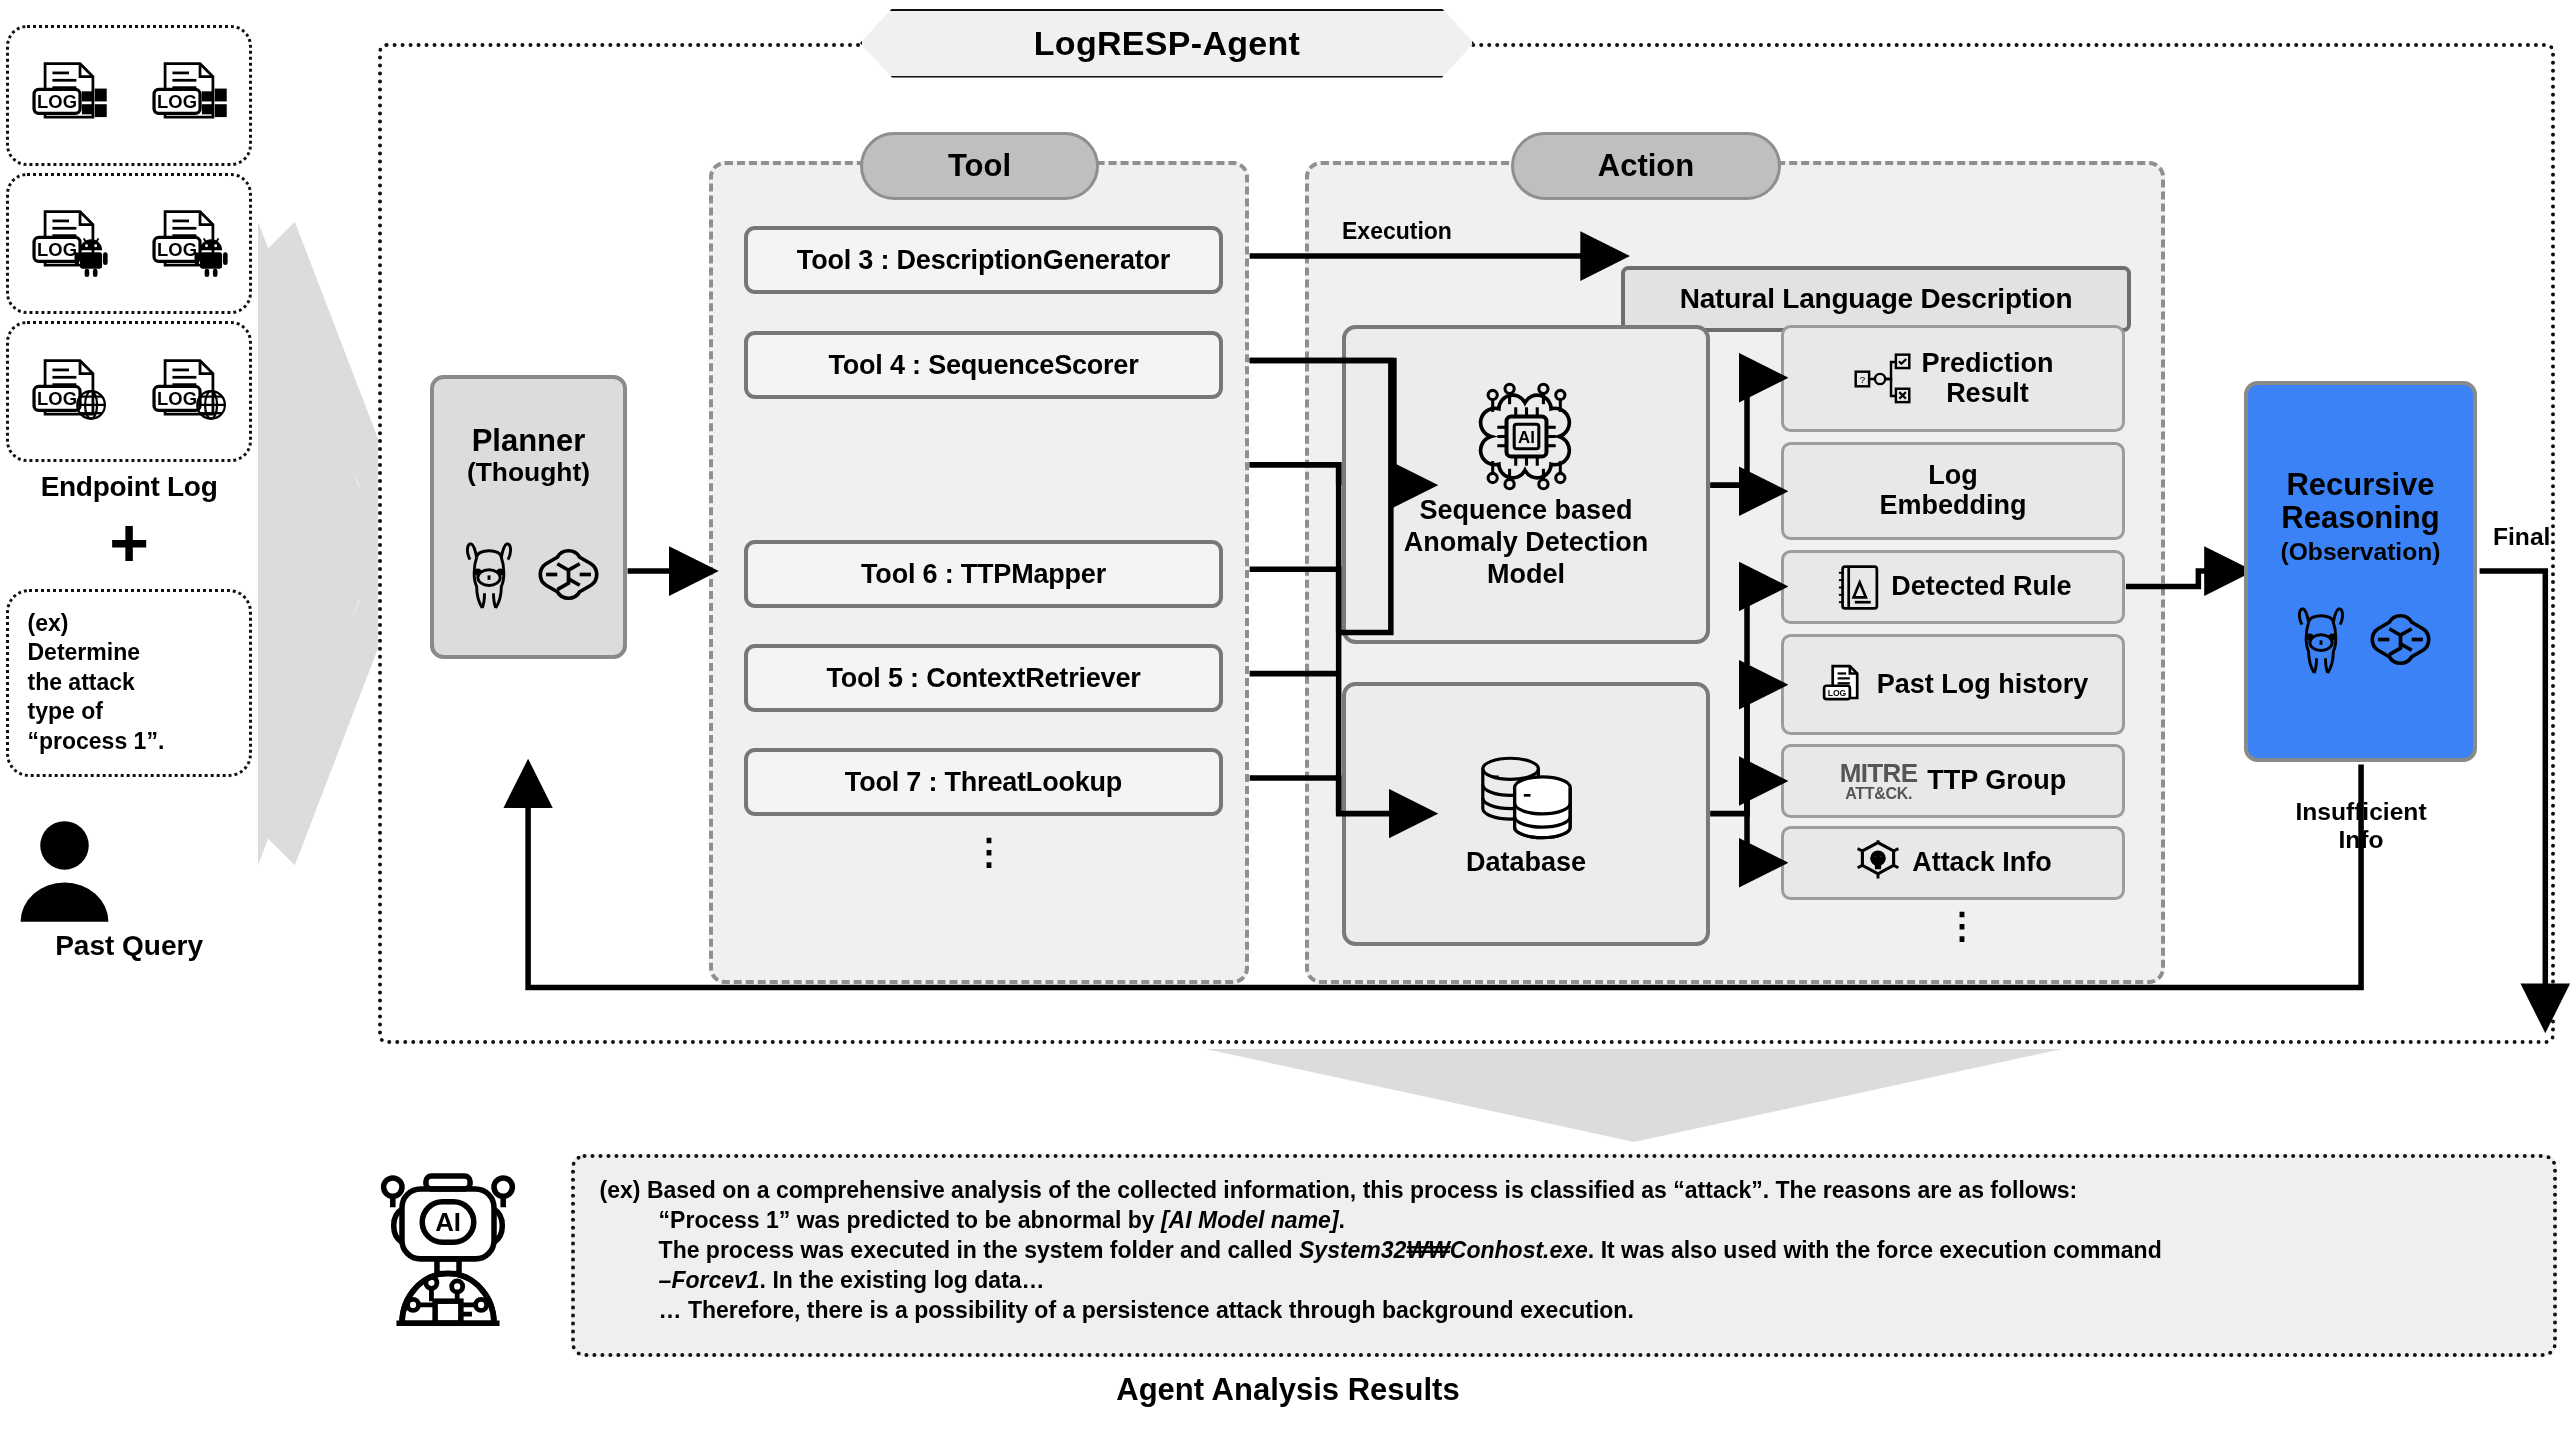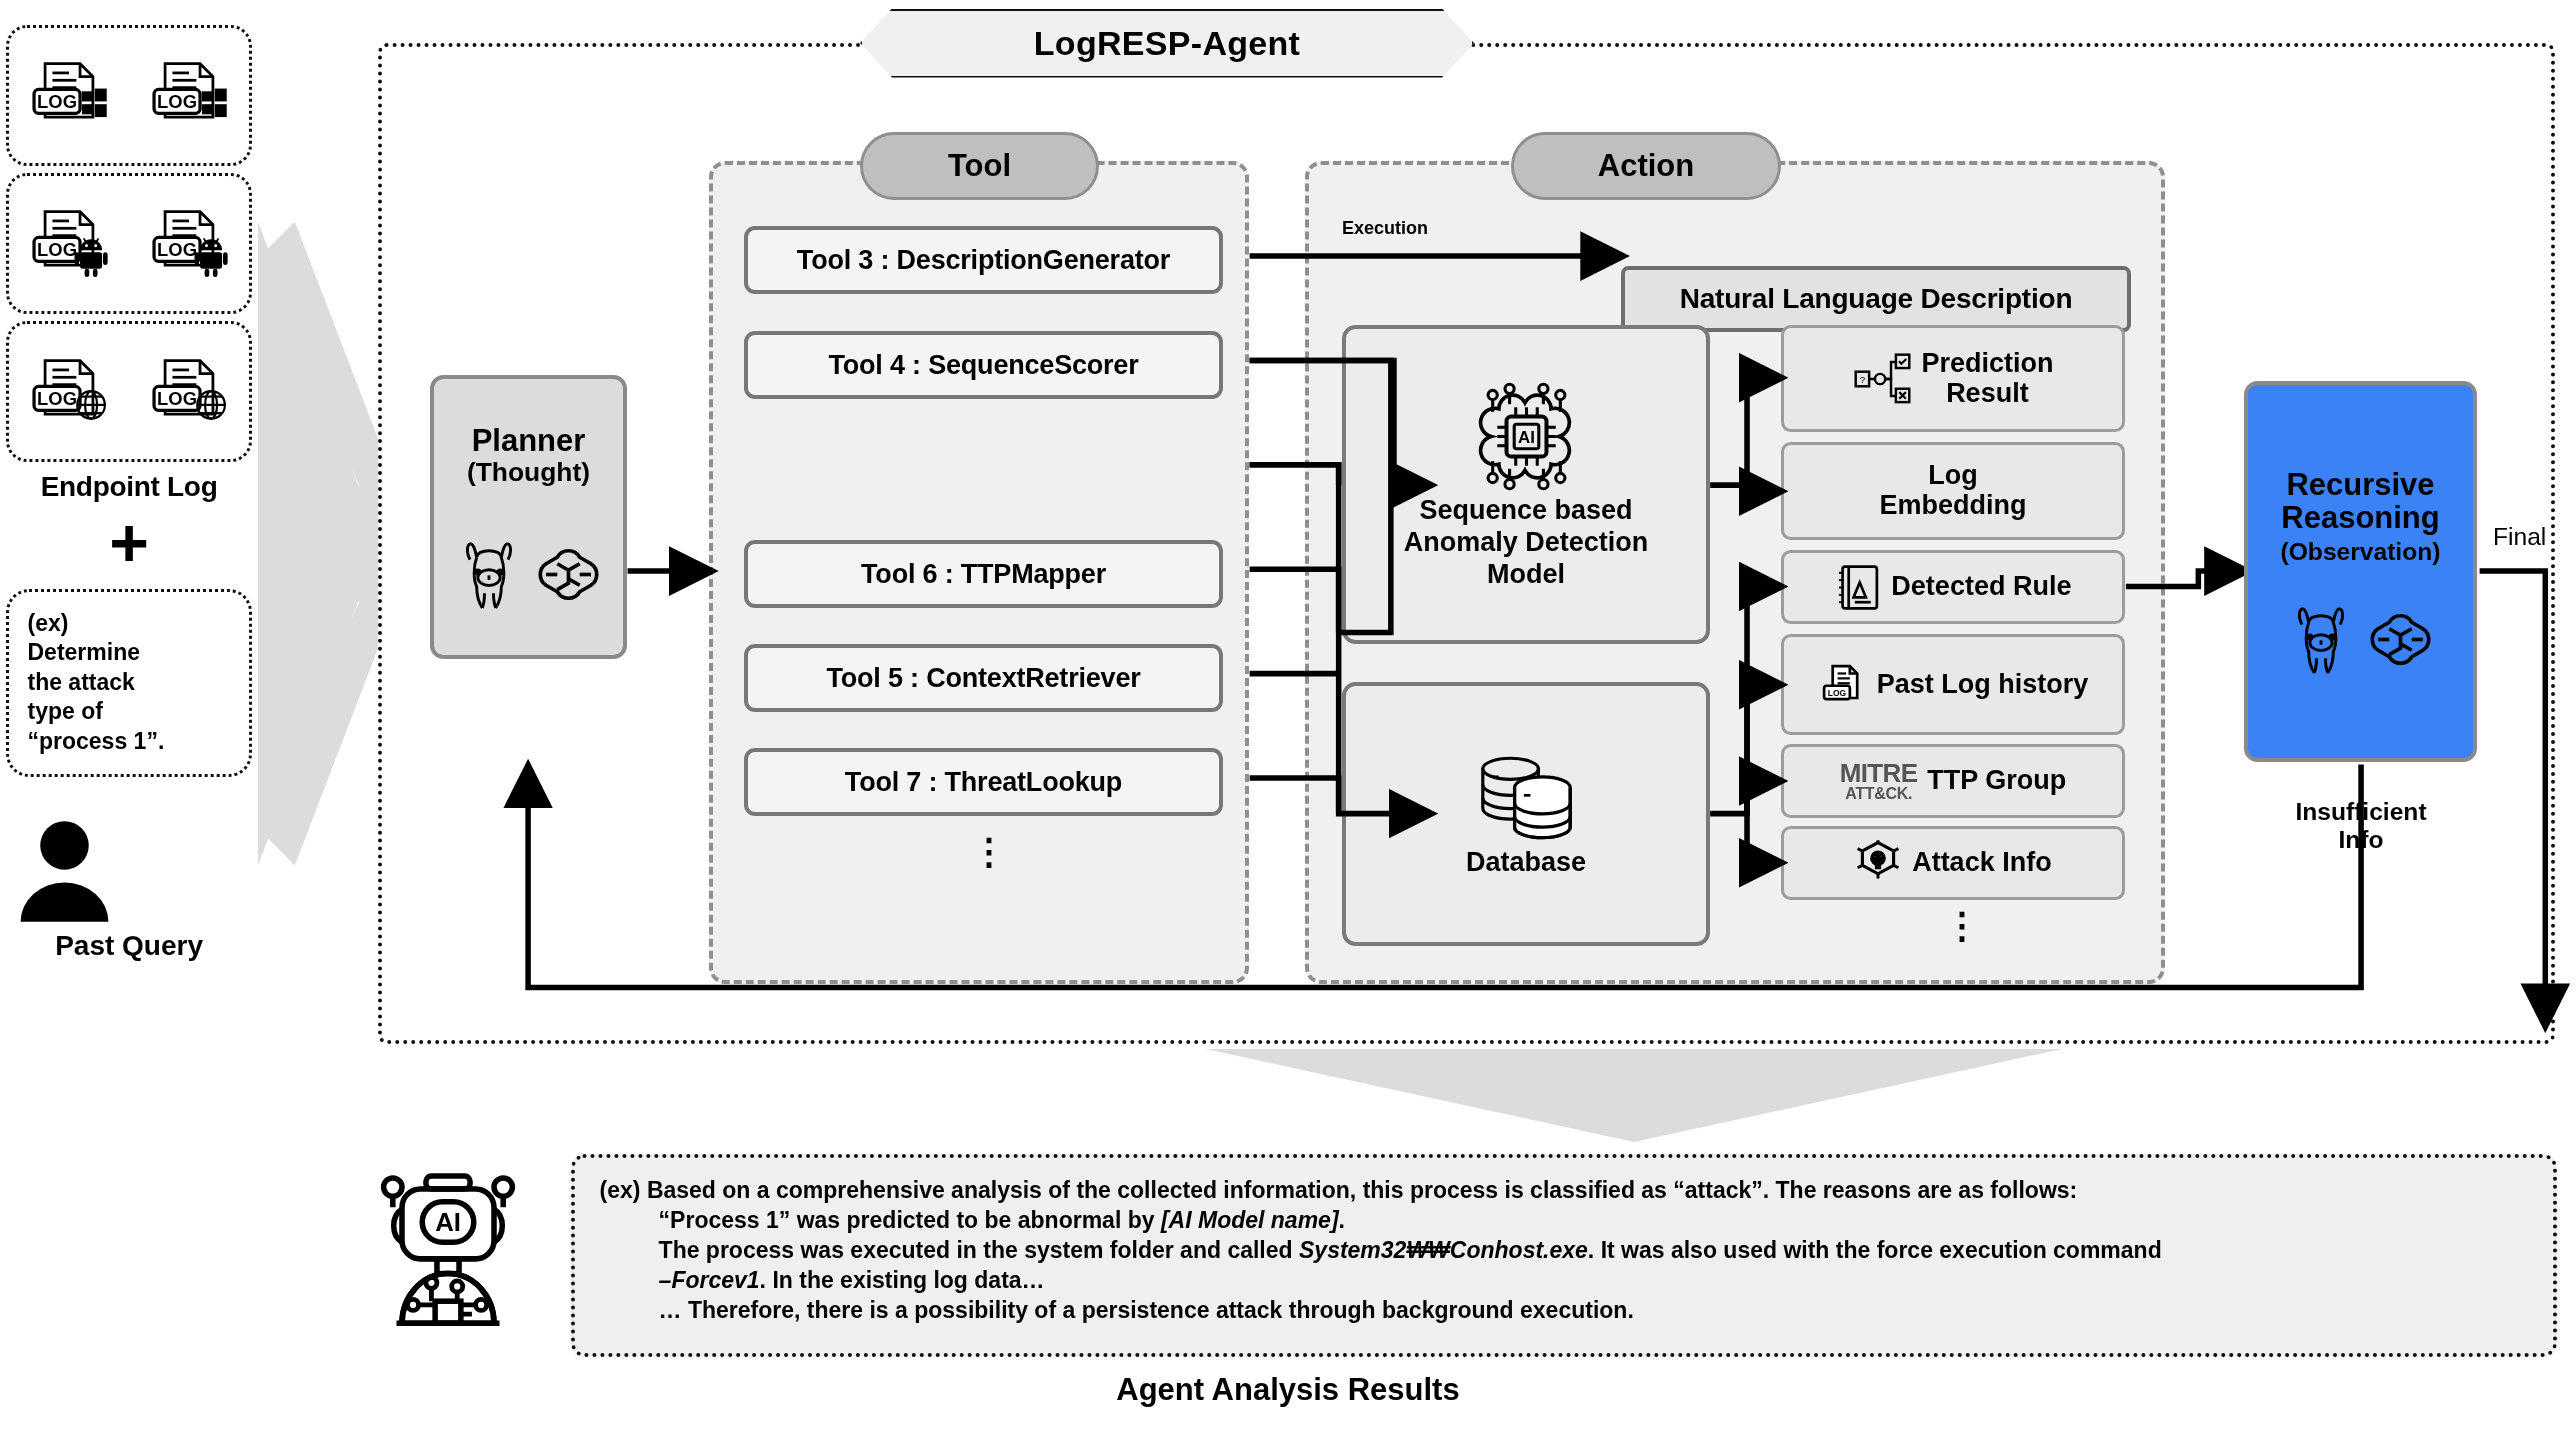--- a/index.html
+++ b/index.html
@@ -92,21 +92,21 @@
   #action-panel {
     left:1305px; top:161px; width:860px; height:823px;
     background:#f0f0f0; border:4.3px dashed #8f8f8f; border-radius:16px;
   }
   #action-tab {
     left:1511px; top:132px; width:270px; height:68px;
     background:#bfbfbf; border:3.1px solid #8f8f8f; border-radius:34px;
     display:flex; align-items:center; justify-content:center; z-index:30;
   }
   #action-tab .t { font-size:31px; font-weight:bold; }
-  #execution-label { left:1342px; top:218px; font-size:18px; font-weight:bold; }
+  #execution-label { left:1342px; top:218px; font-size:23px; font-weight:bold; }
 
   #nld-box {
     left:1621px; top:230px; width:510px; height:66px;
     background:#e2e2e2; border:4.3px solid #6e6e6e; border-radius:7.4px;
     display:flex; align-items:center; justify-content:center;margin-top:36px;
   }
   #nld-box .t { font-size:28px; font-weight:bold; letter-spacing:-0.2px; }
 
   .engine-box {
     position:absolute; left:1342px; width:368px;
@@ -124,21 +124,21 @@
 
   
   #recursive {
     left:2244px; top:381px; width:233px; height:381px;
     background:#3b82f6; border:4.3px solid #8a8a8a; border-radius:13.5px;
     display:flex; flex-direction:column; align-items:center; justify-content:center;
     z-index:20;
   }
   #recursive .rtitle { font-size:31px; font-weight:bold; text-align:center; line-height:1.06; }
   #recursive .rsub { font-size:24.6px; font-weight:bold; text-align:center; margin-top:2.5px; }
-  #final-label { left:2493px; top:523px; font-size:24.6px; font-weight:normal; }
+  #final-label { left:2493px; top:523px; font-size:24.6px; font-weight:bold; }
   #insufficient-label { left:2238px; top:798px; width:246px; text-align:center;
                         font-size:24.6px; font-weight:bold; line-height:1.12; }
 
   
   #result-arrow { left:1204px; top:1044px; }
   #robot-icon { left:356px; top:1154px; }
   #result-bubble {
     left:571px; top:1154px; width:1986px; height:203px;
     background:#efefef; border:4.3px dotted #111; border-radius:13.5px;
     padding:18.4px 21px 0 24.6px;

